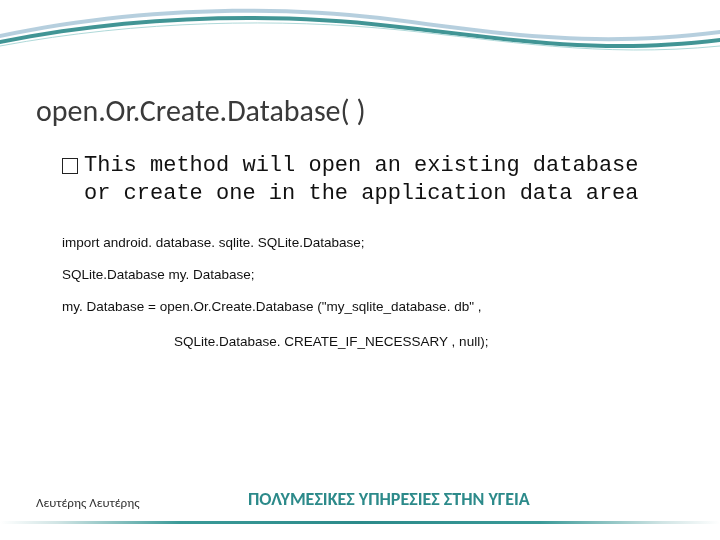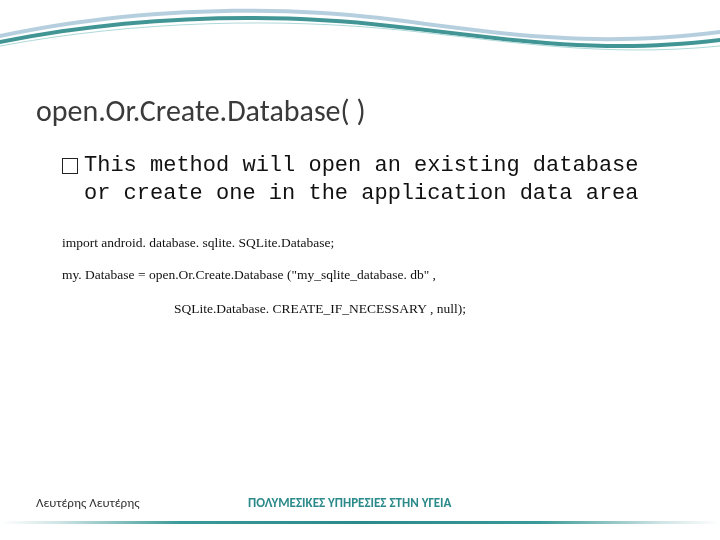--- a/index.html
+++ b/index.html
@@ -43,41 +43,41 @@
     margin-top: 6px;
     margin-right: 6px;
     flex: 0 0 auto;
   }
   .bullet-text { flex: 1; font-family: Liberation Mono, monospace; }
   .code-block {
     position: absolute;
     top: 234px;
     left: 62px;
     right: 50px;
-    font-family: Liberation Serif, serif;
+    font-family: Liberation Sans, sans-serif;
     font-size: 13.5px;
     color: #111;
     line-height: 1.35;
   }
   .code-block p { margin-bottom: 14px; }
   .code-indent { padding-left: 112px; }
   .footer-left {
     position: absolute;
     bottom: 30px;
     left: 36px;
     font-family: Calibri, Arial, sans-serif;
     font-size: 13px;
     color: #333;
   }
   .footer-center {
     position: absolute;
     bottom: 30px;
     left: 248px;
     font-family: Calibri, Arial, sans-serif;
-    font-size: 13px;
+    font-size: 18px;
     font-weight: 700;
     color: #2c8a8a;
   }
   .bottom-line {
     position: absolute;
     left: 0; bottom: 16px;
     width: 720px; height: 3px;
     background: linear-gradient(to right, rgba(70,150,150,0) 0%, rgba(70,150,150,0.25) 8%, #3a9a98 25%, #2c8a8a 50%, #3a9a98 75%, rgba(70,150,150,0.25) 92%, rgba(70,150,150,0) 100%);
     border-radius: 2px;
   }
@@ -97,20 +97,21 @@
 
   <div class="body">
     <div class="bullet-line">
       <span class="bullet-box"></span>
       <span class="bullet-text">This method will open an existing database or create one in the application data area</span>
     </div>
   </div>
 
   <div class="code-block">
     <p>import android. database. sqlite. SQLite.Database;</p>
+    <p>SQLite.Database  my. Database;</p>
     <p style="margin-bottom:16px">my. Database = open.Or.Create.Database ("my_sqlite_database. db"  ,</p>
     <p class="code-indent">SQLite.Database. CREATE_IF_NECESSARY , null);</p>
   </div>
 
   <div class="footer-left">Λευτέρης Λευτέρης</div>
   <div class="footer-center">ΠΟΛΥΜΕΣΙΚΕΣ ΥΠΗΡΕΣΙΕΣ ΣΤΗΝ ΥΓΕΙΑ</div>
 
   <div class="bottom-line"></div>
 </div>
 

